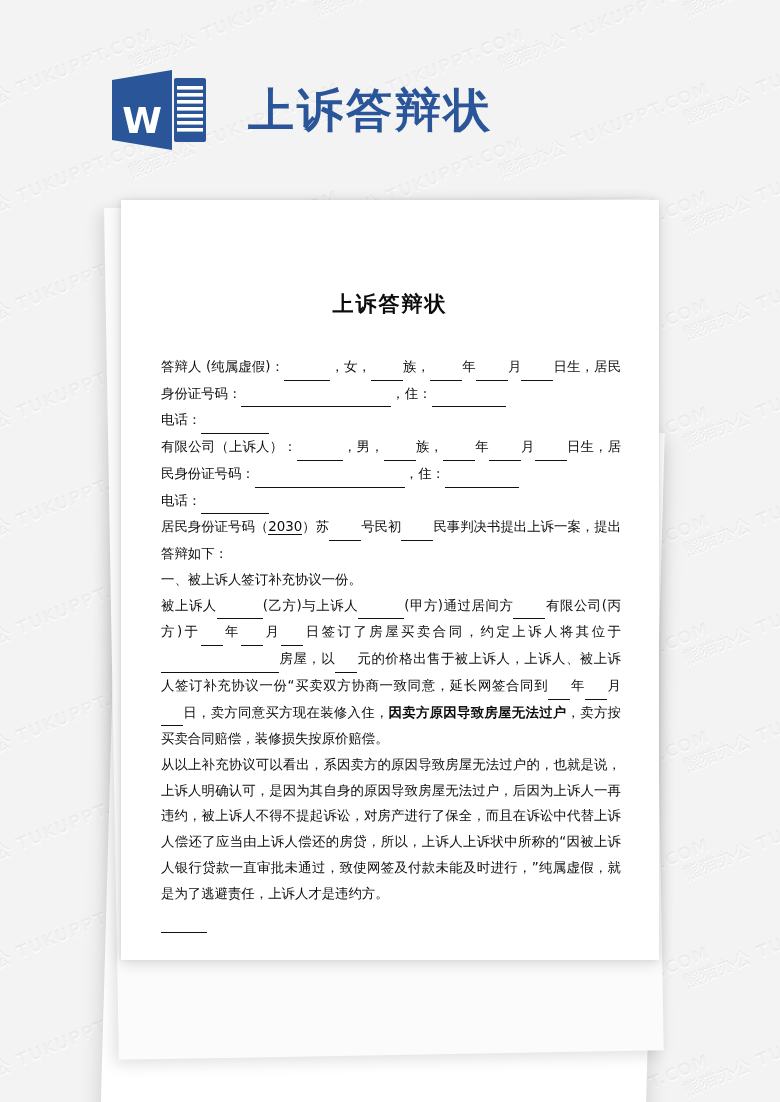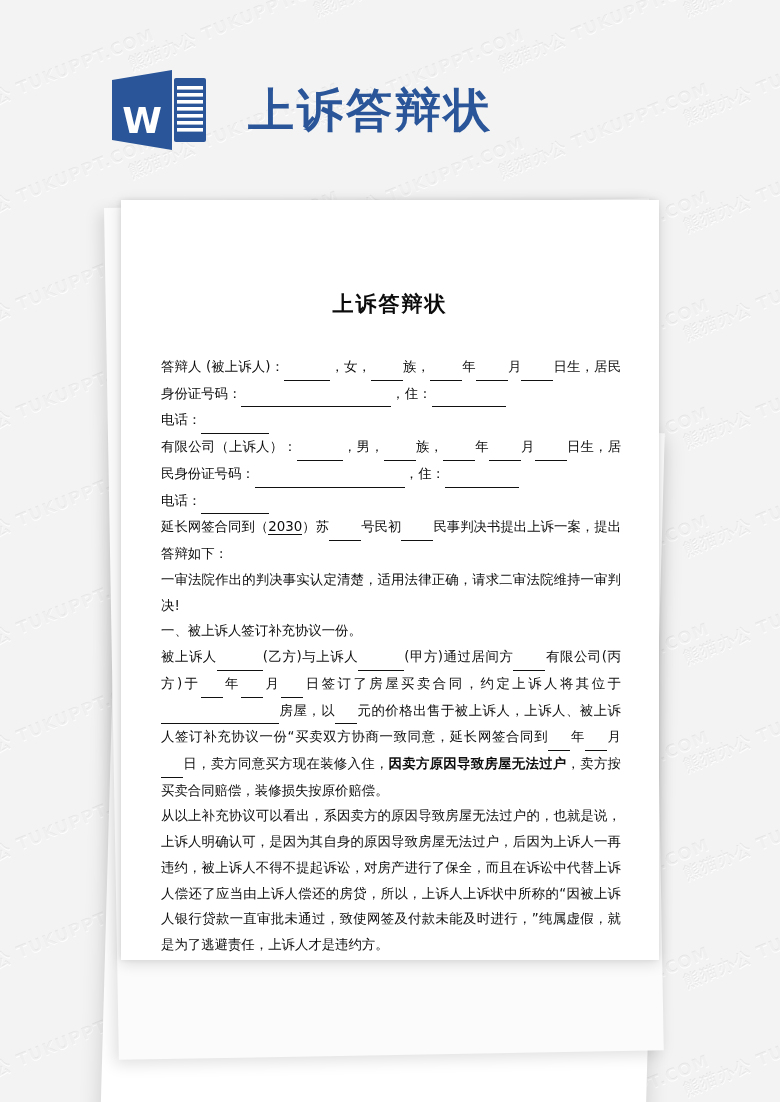--- a/index.html
+++ b/index.html
@@ -242,26 +242,25 @@
 </div>
 
 <div class="paper-stack">
 
   <div class="sheet-back-bottom"></div>
   <div class="sheet-back-left"></div>
 
   <div class="sheet-front">
     <h1 class="doc-title">上诉答辩状</h1>
     <div class="doc-body" id="doc-body">
-        <p class="p-indent"><span>答辩人 (被上诉人)：</span><span class="u u-m">&nbsp;</span><span>，女，</span><span class="u u-s">&nbsp;</span><span>族，</span><span class="u u-s">&nbsp;</span><span>年</span><span class="u u-s">&nbsp;</span><span>月</span><span class="u u-s">&nbsp;</span><span>日生，居民身份证号码：</span><span class="u u-xl">&nbsp;</span><span>，住：</span><span class="u u-res">&nbsp;</span></p>
+        <p class="p-indent"><span>答辩人 (纯属虚假)：</span><span class="u u-m">&nbsp;</span><span>，女，</span><span class="u u-s">&nbsp;</span><span>族，</span><span class="u u-s">&nbsp;</span><span>年</span><span class="u u-s">&nbsp;</span><span>月</span><span class="u u-s">&nbsp;</span><span>日生，居民身份证号码：</span><span class="u u-xl">&nbsp;</span><span>，住：</span><span class="u u-res">&nbsp;</span></p>
         <p class="p-indent"><span>电话：</span><span class="u u-tel">&nbsp;</span></p>
         <p class="p-indent"><span>有限公司（上诉人）：</span><span class="u u-m">&nbsp;</span><span>，男，</span><span class="u u-s">&nbsp;</span><span>族，</span><span class="u u-s">&nbsp;</span><span>年</span><span class="u u-s">&nbsp;</span><span>月</span><span class="u u-s">&nbsp;</span><span>日生，居民身份证号码：</span><span class="u u-xl">&nbsp;</span><span>，住：</span><span class="u u-res">&nbsp;</span></p>
         <p class="p-indent"><span>电话：</span><span class="u u-tel">&nbsp;</span></p>
-        <p class="p-indent"><span>延长网签合同到（</span><span class="uyear-inline">2030</span><span>）苏</span><span class="u u-s">&nbsp;</span><span>号民初</span><span class="u u-s">&nbsp;</span><span>民事判决书提出上诉一案，提出答辩如下：</span></p>
-        <p class="p-indent"><span>一审法院作出的判决事实认定清楚，适用法律正确，请求二审法院维持一审判决!</span></p>
+        <p class="p-indent"><span>居民身份证号码（</span><span class="uyear-inline">2030</span><span>）苏</span><span class="u u-s">&nbsp;</span><span>号民初</span><span class="u u-s">&nbsp;</span><span>民事判决书提出上诉一案，提出答辩如下：</span></p>
         <p class="p-indent"><span>一、被上诉人签订补充协议一份。</span></p>
         <p class="p-indent"><span>被上诉人</span><span class="u u-m">&nbsp;</span><span>(乙方)与上诉人</span><span class="u u-m">&nbsp;</span><span>(甲方)通过居间方</span><span class="u u-s">&nbsp;</span><span>有限公司(丙方)于</span><span class="u u-xs">&nbsp;</span><span>年</span><span class="u u-xs">&nbsp;</span><span>月</span><span class="u u-xs">&nbsp;</span><span>日签订了房屋买卖合同，约定上诉人将其位于</span><span class="u u-xxl">&nbsp;</span><span>房屋，以</span><span class="u u-xs">&nbsp;</span><span>元的价格出售于被上诉人，上诉人、被上诉人签订补充协议一份“买卖双方协商一致同意，延长网签合同到</span><span class="u u-xs">&nbsp;</span><span>年</span><span class="u u-xs">&nbsp;</span><span>月</span><span class="u u-xs">&nbsp;</span><span>日，卖方同意买方现在装修入住，</span><b>因卖方原因导致房屋无法过户</b><span>，卖方按买卖合同赔偿，装修损失按原价赔偿。</span></p>
         <p class="p-indent"><span>从以上补充协议可以看出，系因卖方的原因导致房屋无法过户的，也就是说，上诉人明确认可，是因为其自身的原因导致房屋无法过户，后因为上诉人一再违约，被上诉人不得不提起诉讼，对房产进行了保全，而且在诉讼中代替上诉人偿还了应当由上诉人偿还的房贷，所以，上诉人上诉状中所称的“因被上诉人银行贷款一直审批未通过，致使网签及付款未能及时进行，”纯属虚假，就是为了逃避责任，上诉人才是违约方。</span></p>
         <p class="p-indent"><span class="u u-m">&nbsp;</span></p>
       </div>
 
   </div>
 
 </div>
 

